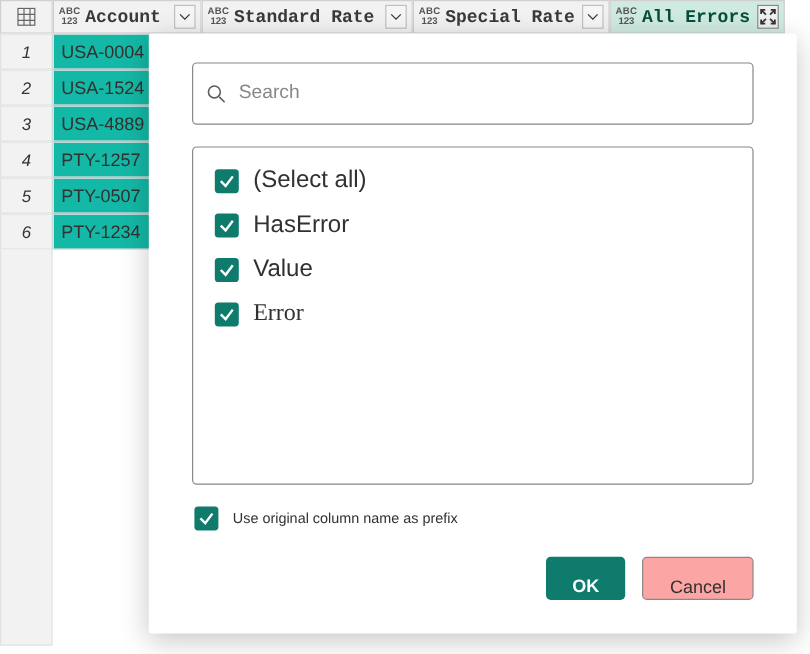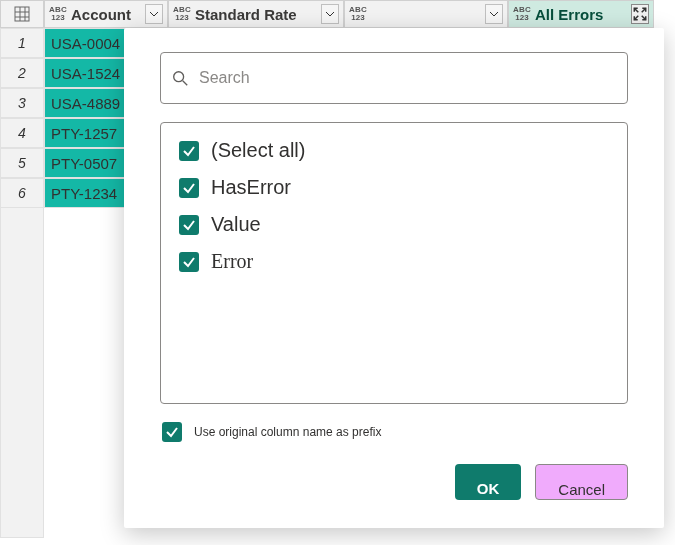--- a/index.html
+++ b/index.html
@@ -57,21 +57,21 @@
     flex-direction: column;
     align-items: center;
     justify-content: center;
     font-size: 8px;
     line-height: 8px;
     color: #555;
     margin-right: 4px;
     width: 18px;
   }
   .col-header .type-badge span:first-child { letter-spacing: 0.3px; }
-  .col-header .hdr-label { flex: 0 0 auto; }
+  .col-header .hdr-label { flex: 0 0 auto; font-family: Liberation Mono, monospace; }
   .col-header .spacer { flex: 1 1 auto; }
   .col-header .dropdown-toggle {
     width: 18px;
     height: 20px;
     border: 1px solid #c0c0c0;
     background: #f6f6f6;
     display: flex;
     align-items: center;
     justify-content: center;
     margin-left: 4px;
@@ -221,21 +221,21 @@
     font-family: inherit;
     cursor: pointer;
   }
   .btn-primary {
     background: #0f7b6c;
     color: #fff;
     border: none;
     font-weight: 600;
   }
   .btn-secondary {
-    background: #f0abfc;
+    background: #fca5a5;
     color: #323130;
     border: 1px solid #8a8886;
   }
 </style>
 </head>
 <body>
 
 
 
 
@@ -278,20 +278,21 @@
             <path d="M1 3 L5 7 L9 3" fill="none" stroke="#333" stroke-width="1"></path>
           </svg>
       </span>
     </div>
 
     <div class="col-header col-w-2">
       <span class="type-badge">
         <span>ABC</span>
           <span>123</span>
       </span>
+      <span class="hdr-label">Special Rate</span>
       <span class="spacer"></span>
       <span class="dropdown-toggle">
         <svg viewBox="0 0 10 10">
             <path d="M1 3 L5 7 L9 3" fill="none" stroke="#333" stroke-width="1"></path>
           </svg>
       </span>
     </div>
 
     <div class="col-header col-w-3 active">
       <span class="type-badge">

